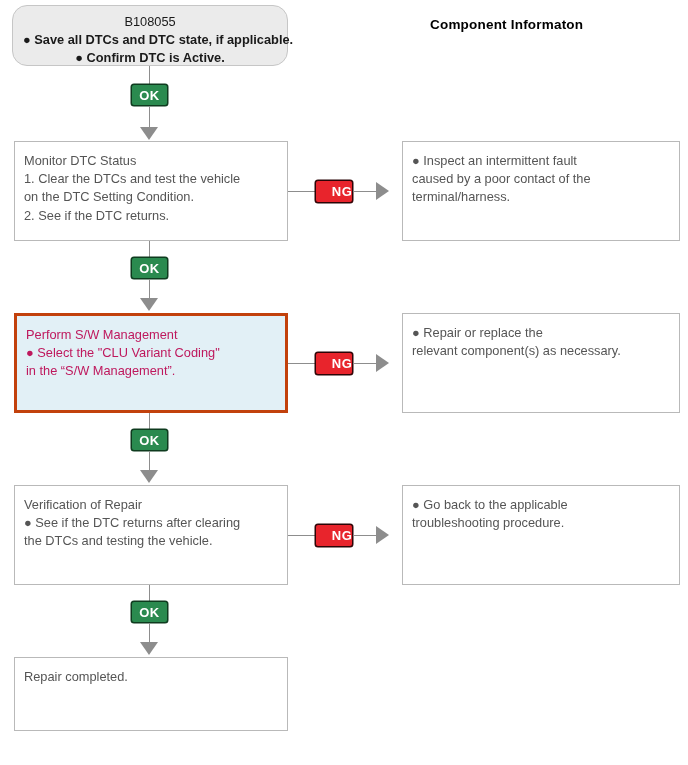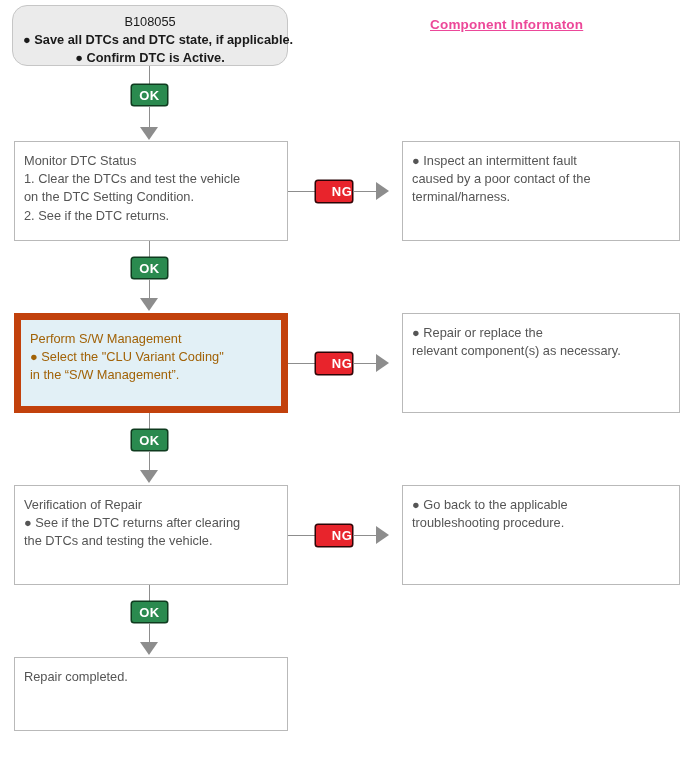--- a/index.html
+++ b/index.html
@@ -25,24 +25,23 @@
     height: 765px;
   }
 
   
   .abs { position: absolute; box-sizing: border-box; }
 
   
   .section-title {
     font-size: 13.5px;
     font-weight: bold;
-    color: #ec4899;
+    color: #000000;
     letter-spacing: .2px;
     white-space: nowrap;
-    text-decoration: underline;
   }
 
   
   .step-box {
     border: 1px solid #b9b9b9;
     background: #ffffff;
     padding: 10px 9px 8px 9px;
     font-size: 12.8px;
     line-height: 18.2px;
     color: #555555;
@@ -54,22 +53,22 @@
     text-align: center;
     padding: 7px 10px 8px 10px;
     color: #1a1a1a;
   }
   .step-box.start-box .line-0 { font-weight: normal; }
   .step-box.start-box .line-1,
   .step-box.start-box .line-2 { font-weight: bold; }
 
   .step-box.highlight-box {
     background: #e2f0f6;
-    border: 7px solid #c2410c;
-    color: #a16207;
+    border: 3px solid #c2410c;
+    color: #be185d;
   }
 
   .bline { display: block; white-space: pre; }
 
   
   .vline {
     background: #8d8d8d;
     width: 1px;
   }
   .hline {

